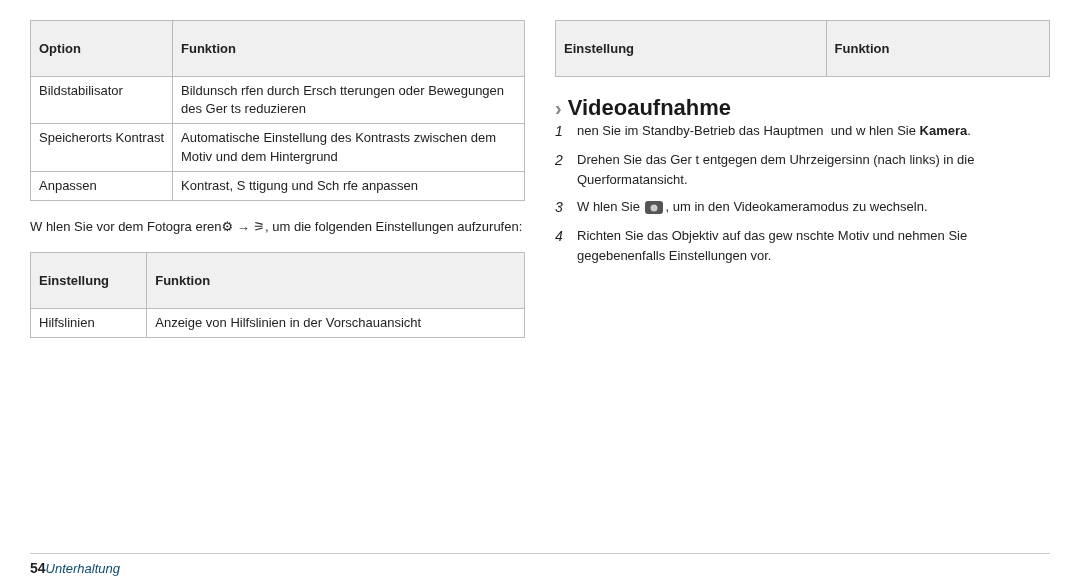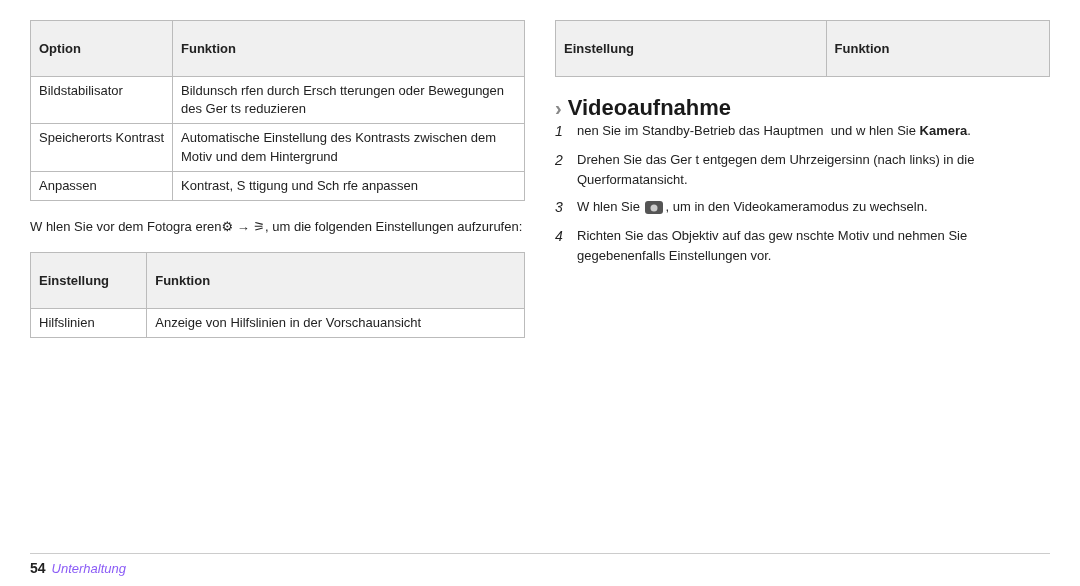--- a/index.html
+++ b/index.html
@@ -109,32 +109,31 @@
     }
 
     .footer {
       border-top: 1px solid #ccc;
       padding-top: 6px;
       margin-top: 8px;
       font-size: 13px;
       color: #555;
       display: flex;
       align-items: center;
-      gap: 6px;
     }
 
     .footer-num {
       font-weight: bold;
       color: #222;
       font-size: 14px;
     }
 
     .footer-text {
       font-style: italic;
-      color: #8b5cf6;
+      color: #0c4a6e;
     }
   </style>
 </head>
 <body>
 
 <div class="main-content">
   <div class="left-col">
 
     <table>
       <thead>

